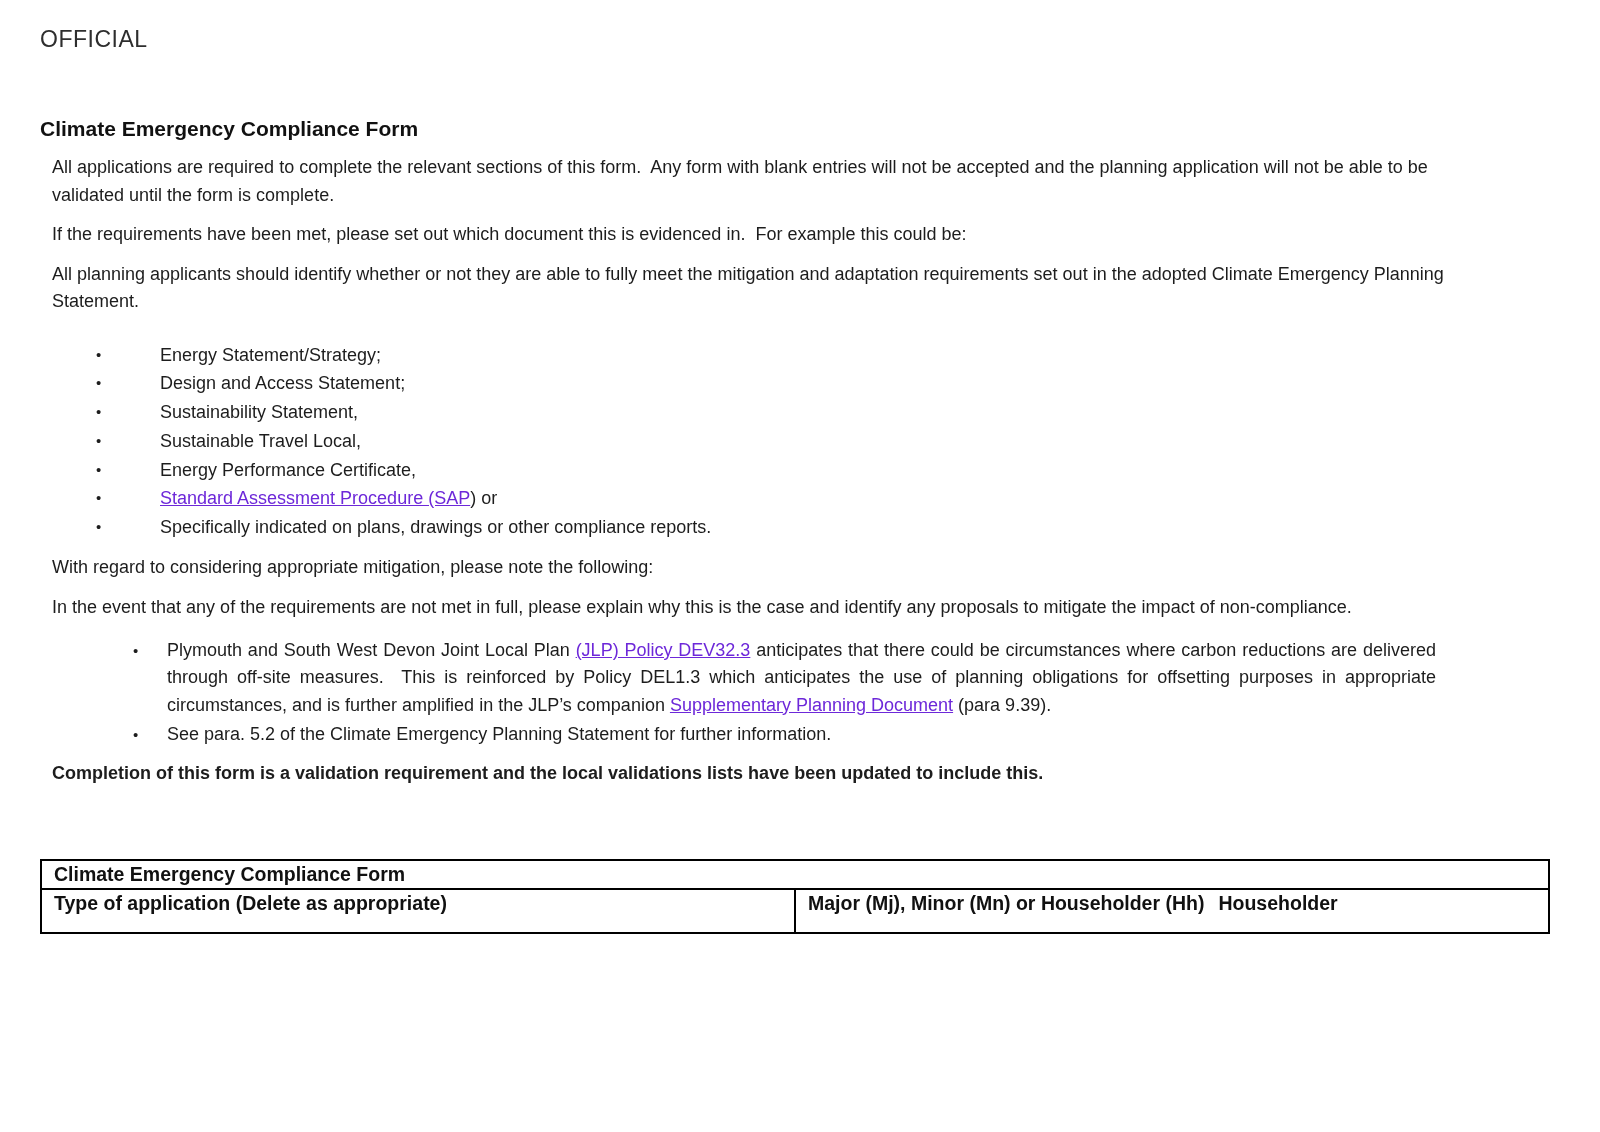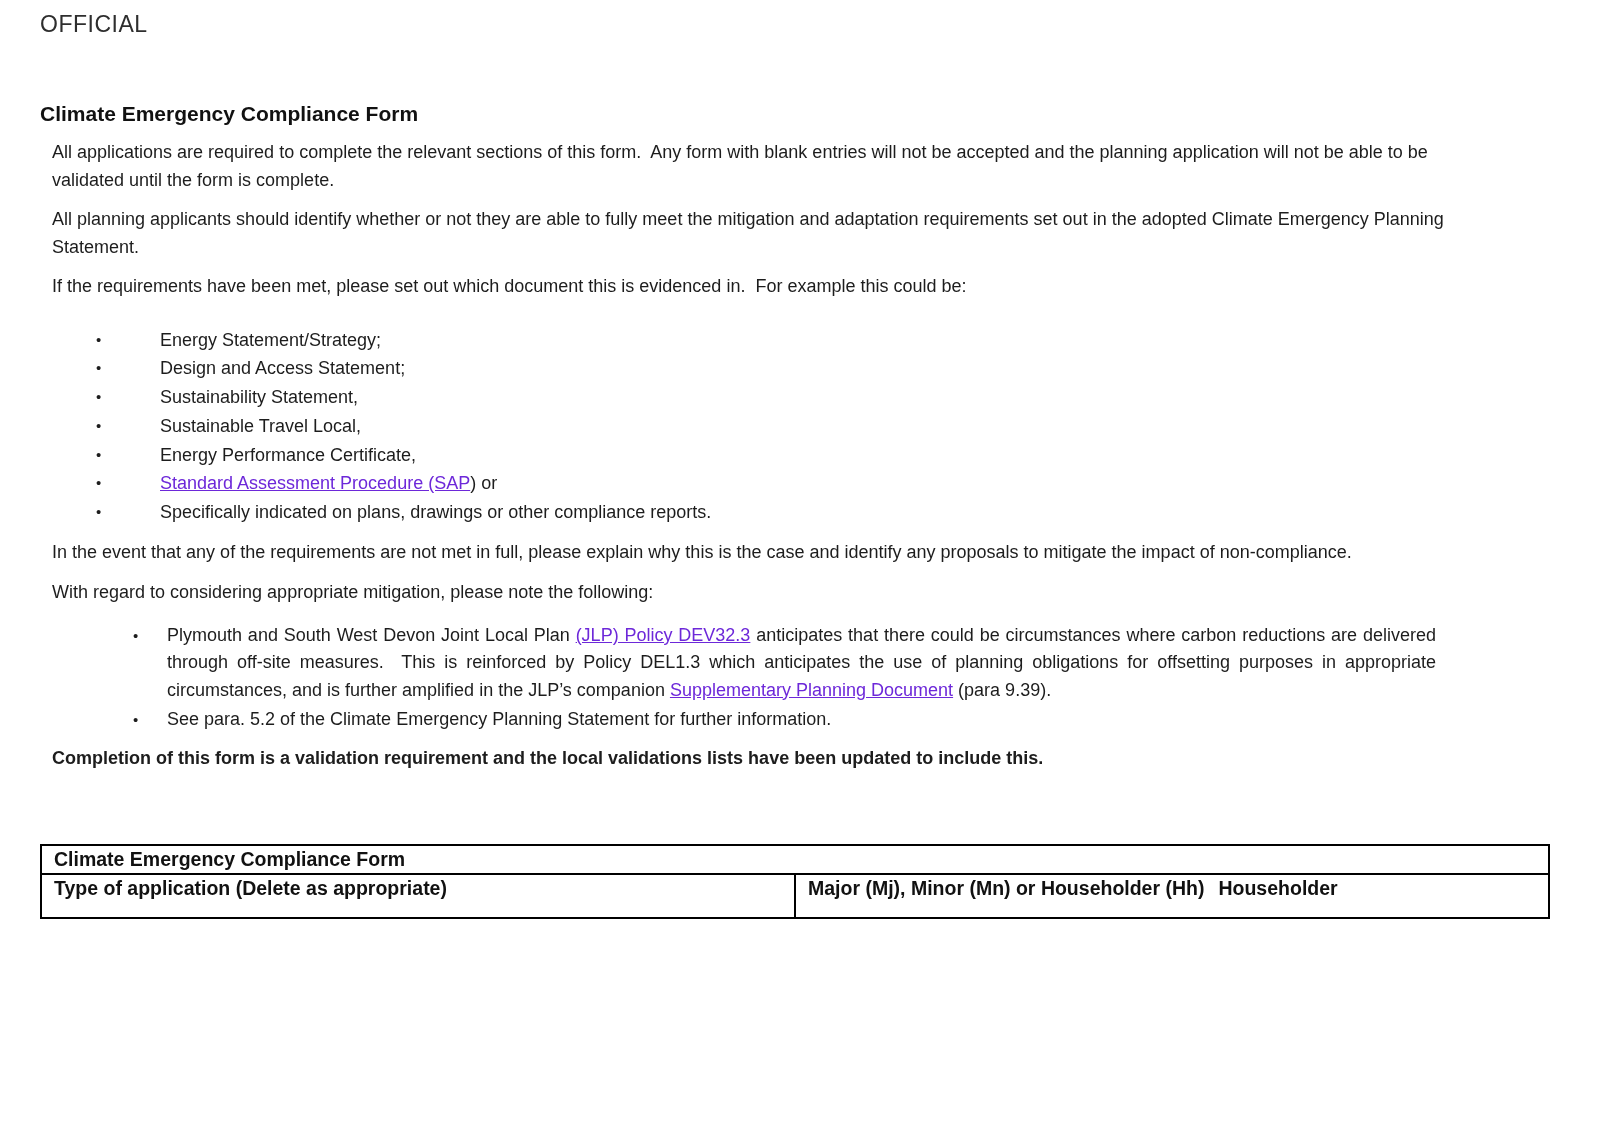--- a/index.html
+++ b/index.html
@@ -3,21 +3,21 @@
 <meta charset="utf-8">
 <style>
   * { box-sizing: border-box; }
   html, body { margin: 0; padding: 0; background: #ffffff; }
   body {
     width: 1600px; height: 1132px;
     font-family: "Liberation Sans", "DejaVu Sans", sans-serif;
     color: #1d1d1d;
     overflow: hidden;
   }
-  .page { padding: 11px 40px 0 40px; width: 1600px; }
+  .page { padding: 26px 40px 0 40px; width: 1600px; }
   .classification {
     font-size: 23px;
     color: #2e2e2e;
     letter-spacing: 0.5px;
     line-height: 27px;
   }
   .doc-title {
     font-size: 21px;
     font-weight: bold;
     color: #111111;
@@ -95,22 +95,22 @@
 
 <div class="page">
 
   <div class="classification">OFFICIAL</div>
 
   <h1 class="doc-title">Climate Emergency Compliance Form</h1>
 
   <div class="content">
 
     <p class="body p1">All applications are required to complete the relevant sections of this form.&nbsp; Any form with blank entries will not be accepted and the planning application will not be able to be validated until the form is complete.</p>
+    <p class="body p3">If the requirements have been met, please set out which document this is evidenced in.&nbsp; For example this could be:</p>
     <p class="body p2">All planning applicants should identify whether or not they are able to fully meet the mitigation and adaptation requirements set out in the adopted Climate Emergency Planning Statement.</p>
-    <p class="body p3">If the requirements have been met, please set out which document this is evidenced in.&nbsp; For example this could be:</p>
 
     <ul class="doc-list evidence-list">
       <li>
         <span class="marker">•</span>
         <span>Energy Statement/Strategy;</span>
       </li>
       <li>
         <span class="marker">•</span>
         <span>Design and Access Statement;</span>
       </li>
@@ -129,22 +129,22 @@
       <li>
         <span class="marker">•</span>
         <a class="doc-link">Standard Assessment Procedure (SAP</a><span>) or</span>
       </li>
       <li>
         <span class="marker">•</span>
         <span>Specifically indicated on plans, drawings or other compliance reports.</span>
       </li>
     </ul>
 
+    <p class="body p5">With regard to considering appropriate mitigation, please note the following:</p>
     <p class="body p4">In the event that any of the requirements are not met in full, please explain why this is the case and identify any proposals to mitigate the impact of non-compliance.</p>
-    <p class="body p5">With regard to considering appropriate mitigation, please note the following:</p>
 
     <ul class="doc-list mitigation-list">
       <li>
         <span class="marker">•</span>
         <span>Plymouth and South West Devon Joint Local Plan </span><a class="doc-link">(JLP) Policy DEV32.3</a><span> anticipates that there could be circumstances where carbon reductions are delivered through off-site measures.&nbsp; This is reinforced by Policy DEL1.3 which anticipates the use of planning obligations for offsetting purposes in appropriate circumstances, and is further amplified in the JLP’s companion </span><a class="doc-link">Supplementary Planning Document</a><span> (para 9.39).</span>
       </li>
       <li>
         <span class="marker">•</span>
         <span>See para. 5.2 of the Climate Emergency Planning Statement for further information.</span>
       </li>

